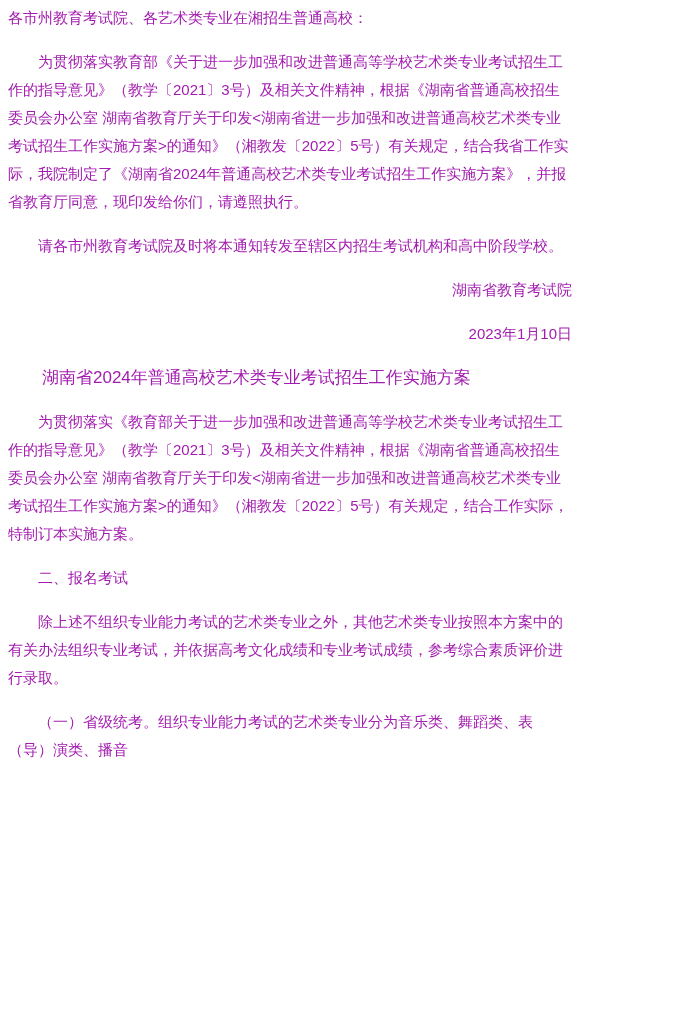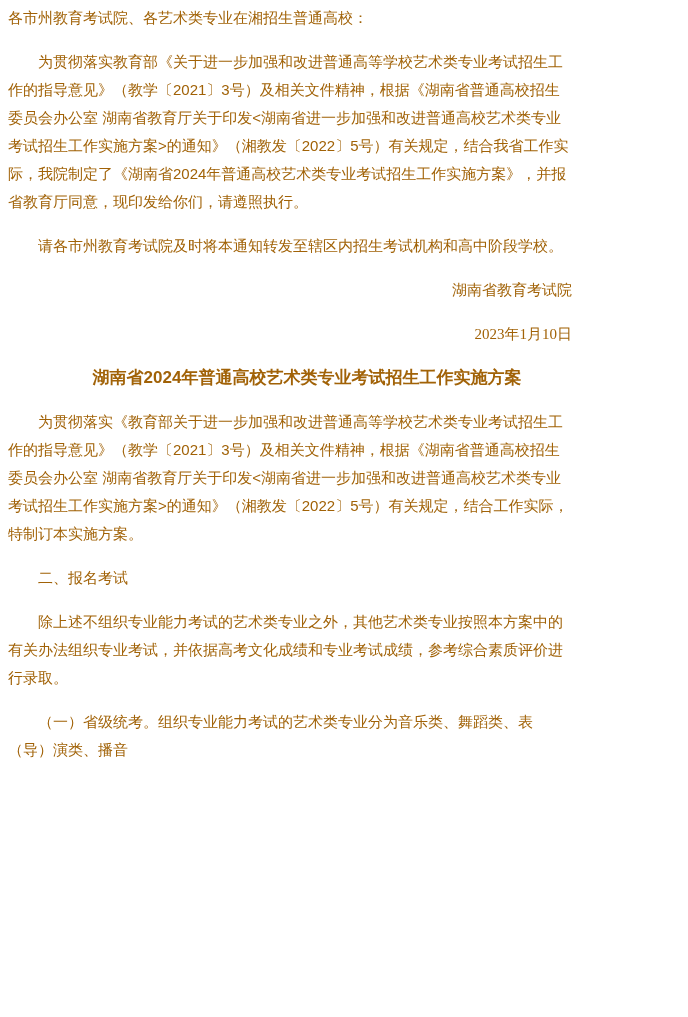--- a/index.html
+++ b/index.html
@@ -13,41 +13,39 @@
     background: #ffffff;
   }
   .doc {
     box-sizing: border-box;
     width: 580px;
     height: 1017px;
     padding: 4px 8px 0 8px;
     font-family: "Liberation Sans", "DejaVu Sans", sans-serif;
     font-size: 15px;
     line-height: 28px;
-    color: #a16207;
+    color: #a21caf;
     overflow: hidden;
   }
   .doc p {
     margin: 16px 0;
     text-indent: 2em;
   }
   .doc p:first-child {
     margin-top: 0;
   }
   .doc p.no-indent {
     text-indent: 0;
   }
   .doc p.align-right {
     text-align: right;
     text-indent: 0;
-    font-family: Liberation Serif, serif;
   }
   .doc p.title {
-    text-align: center;
-    font-weight: bold;
+    font-weight: normal;
     font-size: 17px;
   }
   .doc strong {
     font-weight: normal;
   }
 </style>
 </head>
 <body>
 
 <div class="doc">

